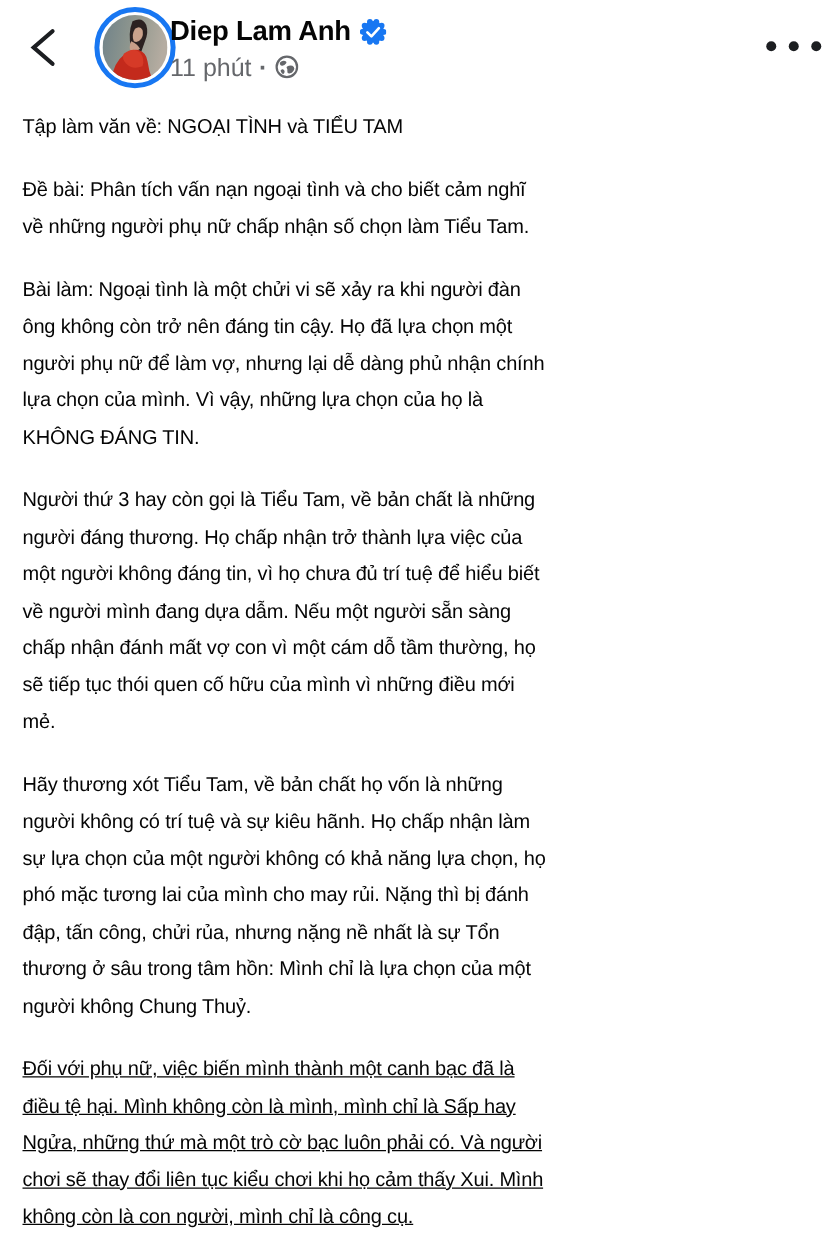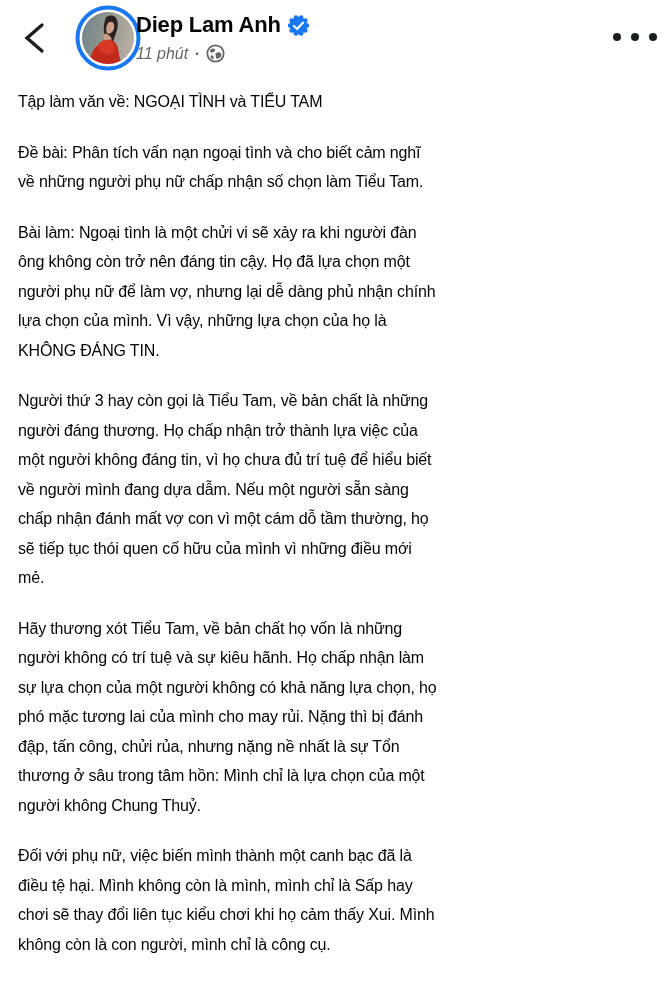--- a/index.html
+++ b/index.html
@@ -26,36 +26,36 @@
     background:none;border:none;cursor:pointer;display:flex;align-items:center;justify-content:center;
   }
   .avatar{
     position:absolute;left:75px;top:5px;width:66px;height:66px;cursor:pointer;
   }
   .head-text{position:absolute;left:136px;top:12px;}
   .name-row{display:flex;align-items:center;gap:7px;}
   .profile-name{
     font-size:22px;font-weight:700;color:var(--text-primary);letter-spacing:-0.2px;cursor:pointer;
   }
-  .meta-row{display:flex;align-items:center;gap:6px;margin-top:6px;
-    font-size:16px;color:var(--text-secondary);font-style:italic;}
+  .meta-row{display:flex;align-items:flex-start;gap:6px;margin-top:6px;
+    font-size:20px;color:var(--text-secondary);}
   .dot-sep{font-weight:700;}
   .more-button{
     position:absolute;right:14px;top:22px;width:48px;height:30px;
     background:none;border:none;cursor:pointer;display:flex;align-items:center;justify-content:flex-end;
   }
 
   
   .post-text{
     position:absolute;left:18px;top:87px;width:642px;
     font-size:16px;line-height:29.5px;color:var(--text-primary);
     letter-spacing:-0.15px;
   }
   .paragraph{margin-bottom:21px;}
-  .paragraph:last-child{margin-bottom:15px;}
+  .paragraph:last-child{margin-bottom:15px;text-decoration:underline;}
   .line{white-space:nowrap;}
 </style>
 </head>
 <body>
 
 <div class="screen">
 
   <div class="header">
 
     <button class="back-button">
@@ -163,19 +163,20 @@
           <div class="line">người không có trí tuệ và sự kiêu hãnh. Họ chấp nhận làm</div>
           <div class="line">sự lựa chọn của một người không có khả năng lựa chọn, họ</div>
           <div class="line">phó mặc tương lai của mình cho may rủi. Nặng thì bị đánh</div>
           <div class="line">đập, tấn công, chửi rủa, nhưng nặng nề nhất là sự Tổn</div>
           <div class="line">thương ở sâu trong tâm hồn: Mình chỉ là lựa chọn của một</div>
           <div class="line">người không Chung Thuỷ.</div>
         </div>
         <div class="paragraph">
           <div class="line">Đối với phụ nữ, việc biến mình thành một canh bạc đã là</div>
           <div class="line">điều tệ hại. Mình không còn là mình, mình chỉ là Sấp hay</div>
+          <div class="line">Ngửa, những thứ mà một trò cờ bạc luôn phải có. Và người</div>
           <div class="line">chơi sẽ thay đổi liên tục kiểu chơi khi họ cảm thấy Xui. Mình</div>
           <div class="line">không còn là con người, mình chỉ là công cụ.</div>
         </div>
       </div>
   </main>
 
 </div>
 
 </body></html>

